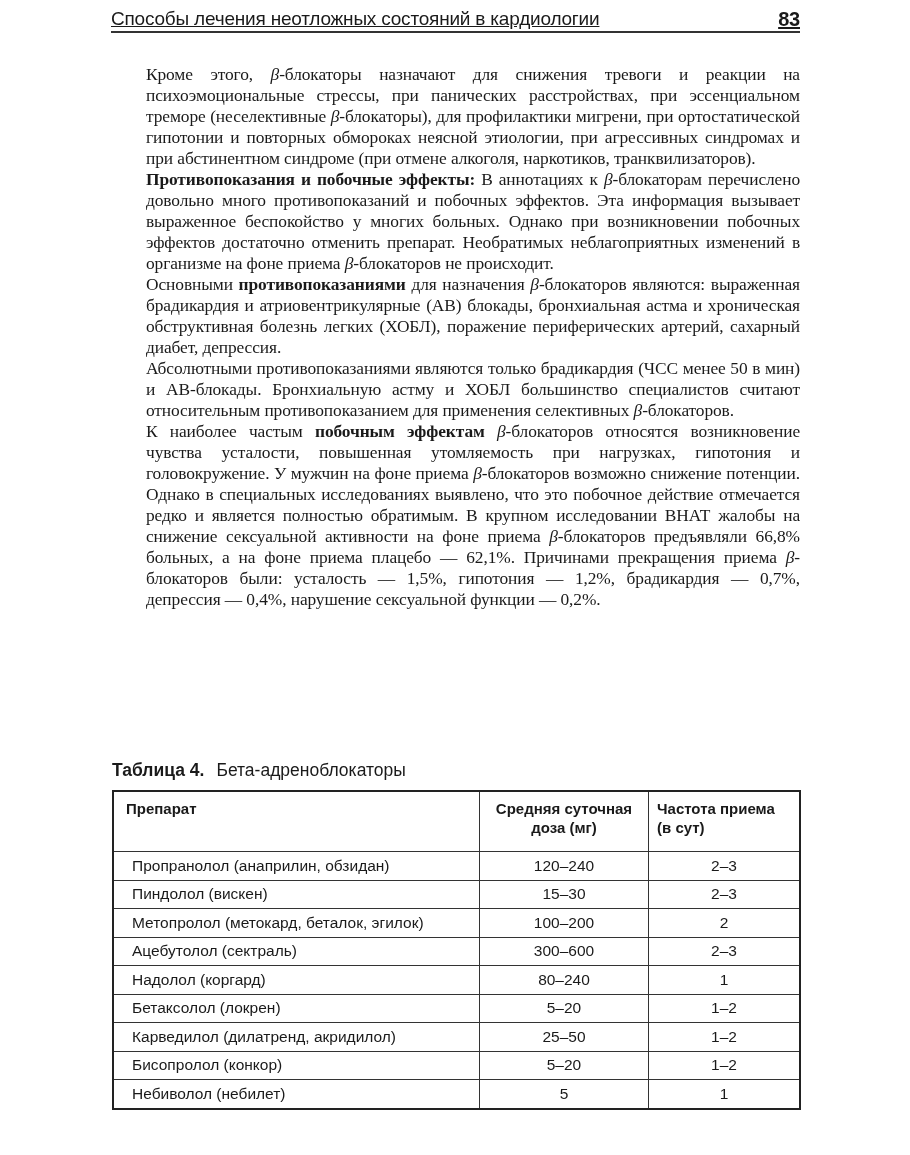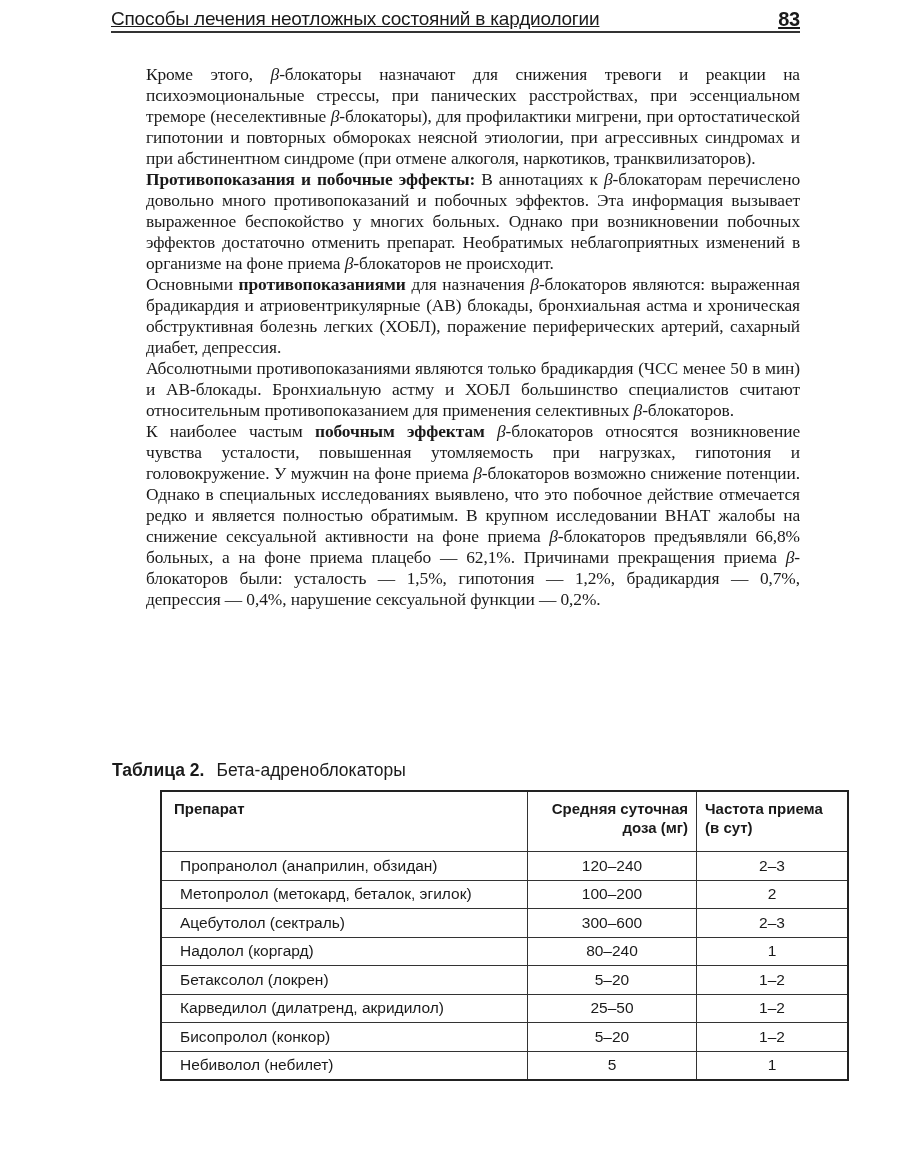--- a/index.html
+++ b/index.html
@@ -23,29 +23,28 @@
   .table-caption {
     position: absolute; left: 112px; top: 760px;
     font-family: "Liberation Sans", sans-serif; font-size: 17.5px;
   }
   .table-caption .num { font-weight: bold; margin-right: 12px; }
   table.drugs {
     position: absolute; left: 112px; top: 790px; width: 689px;
     border-collapse: collapse;
     font-family: "Liberation Sans", sans-serif; font-size: 15.5px;
     border: 2px solid #222;
-    margin-left: 48px;
   }
   table.drugs th, table.drugs td { border: 1px solid #333; padding: 0 8px; }
   table.drugs th {
     height: 52px; font-weight: bold; font-size: 15px; line-height: 19px;
     vertical-align: top; padding-top: 7px;
   }
   table.drugs th.c1 { text-align: left; width: 345px; padding-left: 12px; }
-  table.drugs th.c2 { text-align: right; width: 152px; }
+  table.drugs th.c2 { text-align: center; width: 152px; }
   table.drugs th.c3 { text-align: left; }
   table.drugs td { height: 27.5px; }
   table.drugs td.c1 { text-align: left; padding-left: 18px; }
   table.drugs td.c2, table.drugs td.c3 { text-align: center; }
 </style>
 </head>
 <body>
 
 <div class="running-head">
   <span>Способы лечения неотложных состояний в кардиологии</span>
@@ -58,35 +57,40 @@
   <p><b>Противопоказания и побочные эффекты:</b><span> В аннотациях к </span><span class="beta">β</span><span>-блокаторам перечислено довольно много противопоказаний и побочных эффектов. Эта информация вызывает выраженное беспокойство у многих больных. Однако при возникновении побочных эффектов достаточно отменить препарат. Необратимых неблагоприятных изменений в организме на фоне приема </span><span class="beta">β</span><span>-блокаторов не происходит.</span></p>
 
   <p><span>Основными </span><b>противопоказаниями</b><span> для назначения </span><span class="beta">β</span><span>-блокаторов являются: выраженная брадикардия и атриовентрикулярные (АВ) блокады, бронхиальная астма и хроническая обструктивная болезнь легких (ХОБЛ), поражение периферических артерий, сахарный диабет, депрессия.</span></p>
 
   <p><span>Абсолютными противопоказаниями являются только брадикардия (ЧСС менее 50 в мин) и АВ-блокады. Бронхиальную астму и ХОБЛ большинство специалистов считают относительным противопоказанием для применения селективных </span><span class="beta">β</span><span>-блокаторов.</span></p>
 
   <p><span>К наиболее частым </span><b>побочным эффектам</b><span> </span><span class="beta">β</span><span>-блокаторов относятся возникновение чувства усталости, повышенная утомляемость при нагрузках, гипотония и головокружение. У мужчин на фоне приема </span><span class="beta">β</span><span>-блокаторов возможно снижение потенции. Однако в специальных исследованиях выявлено, что это побочное действие отмечается редко и является полностью обратимым. В крупном исследовании ВНАТ жалобы на снижение сексуальной активности на фоне приема </span><span class="beta">β</span><span>-блокаторов предъявляли 66,8% больных, а на фоне приема плацебо — 62,1%. Причинами прекращения приема </span><span class="beta">β</span><span>-блокаторов были: усталость — 1,5%, гипотония — 1,2%, брадикардия — 0,7%, депрессия — 0,4%, нарушение сексуальной функции — 0,2%.</span></p>
 </div>
 
 <div class="table-caption">
-  <span class="num">Таблица 2.</span><span>Бета-адреноблокаторы</span>
+  <span class="num">Таблица 4.</span><span>Бета-адреноблокаторы</span>
 </div>
 
 <table class="drugs">
   <thead>
     <tr>
       <th class="c1">Препарат</th>
       <th class="c2">Средняя суточная доза (мг)</th>
       <th class="c3">Частота приема (в сут)</th>
     </tr>
   </thead>
   <tbody>
     <tr>
         <td class="c1">Пропранолол (анаприлин, обзидан)</td>
         <td class="c2">120–240</td>
+        <td class="c3">2–3</td>
+      </tr>
+    <tr>
+        <td class="c1">Пиндолол (вискен)</td>
+        <td class="c2">15–30</td>
         <td class="c3">2–3</td>
       </tr>
     <tr>
         <td class="c1">Метопролол (метокард, беталок, эгилок)</td>
         <td class="c2">100–200</td>
         <td class="c3">2</td>
       </tr>
     <tr>
         <td class="c1">Ацебутолол (сектраль)</td>
         <td class="c2">300–600</td>

